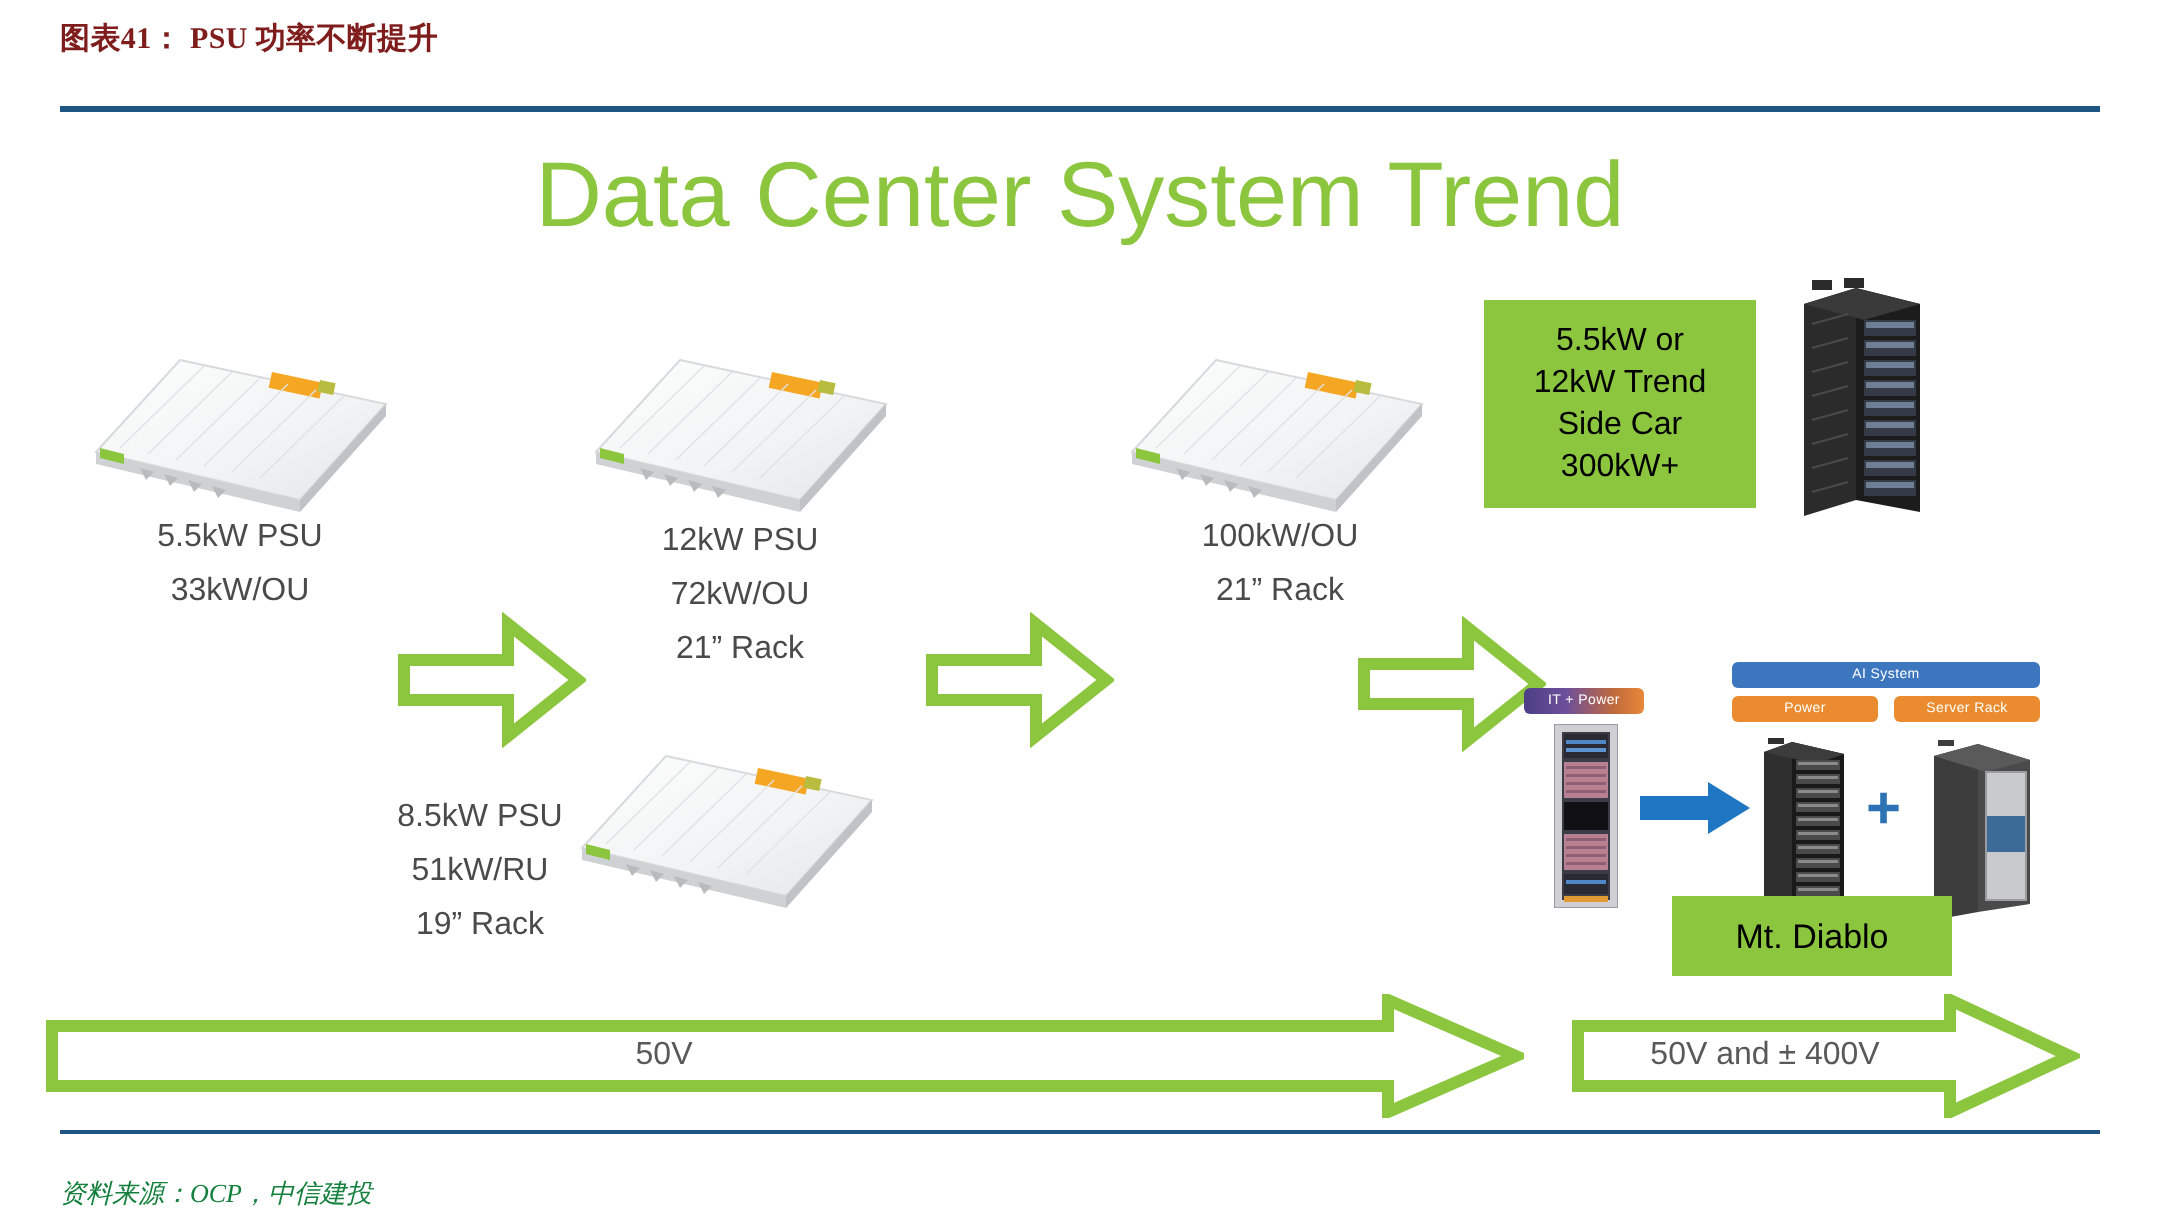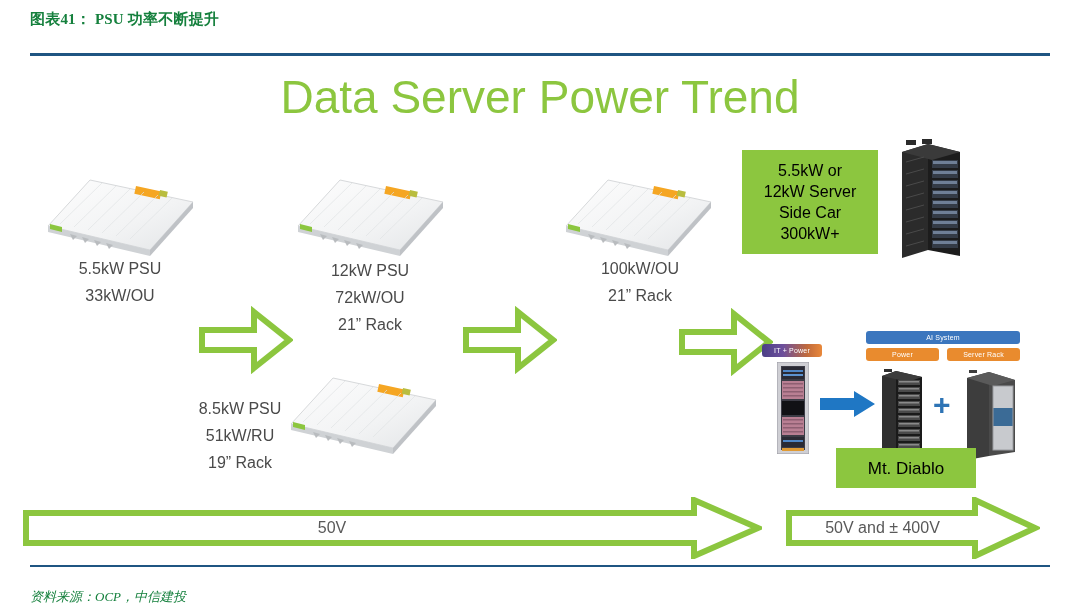--- a/index.html
+++ b/index.html
@@ -9,21 +9,21 @@
     font-family:"Liberation Sans",sans-serif;
     overflow:hidden;
     position:relative;
   }
   .page{position:relative;width:1080px;height:613px;}
 
   
   .fig-title{
     position:absolute;left:30px;top:10px;
     font-family:"Liberation Serif",serif;
-    font-weight:bold;font-size:15px;color:#15803d;
+    font-weight:bold;font-size:15px;color:#7f1d1d;
     letter-spacing:.2px;white-space:nowrap;
   }
   .rule-top{
     position:absolute;left:30px;top:53px;width:1020px;height:3px;
     background:#1f5582;
   }
   .rule-bottom{
     position:absolute;left:30px;top:565px;width:1020px;height:2px;
     background:#1f5582;
   }
@@ -93,21 +93,21 @@
   }
 </style>
 </head>
 <body>
 
 <div class="page">
 
   <div class="fig-title">图表41： PSU 功率不断提升</div>
   <div class="rule-top"></div>
 
-  <div class="slide-title">Data  Server Power Trend</div>
+  <div class="slide-title">Data  Center System Trend</div>
 
   <div class="psu" style="left:40px;top:172px;">
     <svg width="160" height="90" viewBox="0 0 160 90">
       <defs>
         <linearGradient id="bt" x1="0" y1="0" x2="1" y2="1">
           <stop offset="0%" stop-color="#fdfdfd"></stop>
             <stop offset="60%" stop-color="#f2f3f4"></stop>
             <stop offset="100%" stop-color="#e3e5e7"></stop>
         </linearGradient>
       </defs>
@@ -240,21 +240,21 @@
     </svg>
   </div>
   <div class="stack" style="left:150px;top:395px;width:180px;">
     <div>8.5kW PSU</div>
     <div>51kW/RU</div>
     <div>19” Rack</div>
   </div>
 
   <div class="greenbox" style="left:742px;top:150px;width:136px;height:104px;">
     <div>5.5kW or</div>
-    <div>12kW Server</div>
+    <div>12kW Trend</div>
     <div>Side Car</div>
     <div>300kW+</div>
   </div>
 
   <div class="rack" style="left:888px;top:138px;">
     <svg width="80" height="126" viewBox="0 0 80 126">
       <polygon points="14,14 40,6 40,112 14,120" fill="#2b2b2b"></polygon>
       <polygon points="40,6 72,14 72,118 40,112" fill="#1c1c1c"></polygon>
       <polygon points="14,14 40,6 72,14 44,22" fill="#3a3a3a"></polygon>
       <g fill="#343b46">

